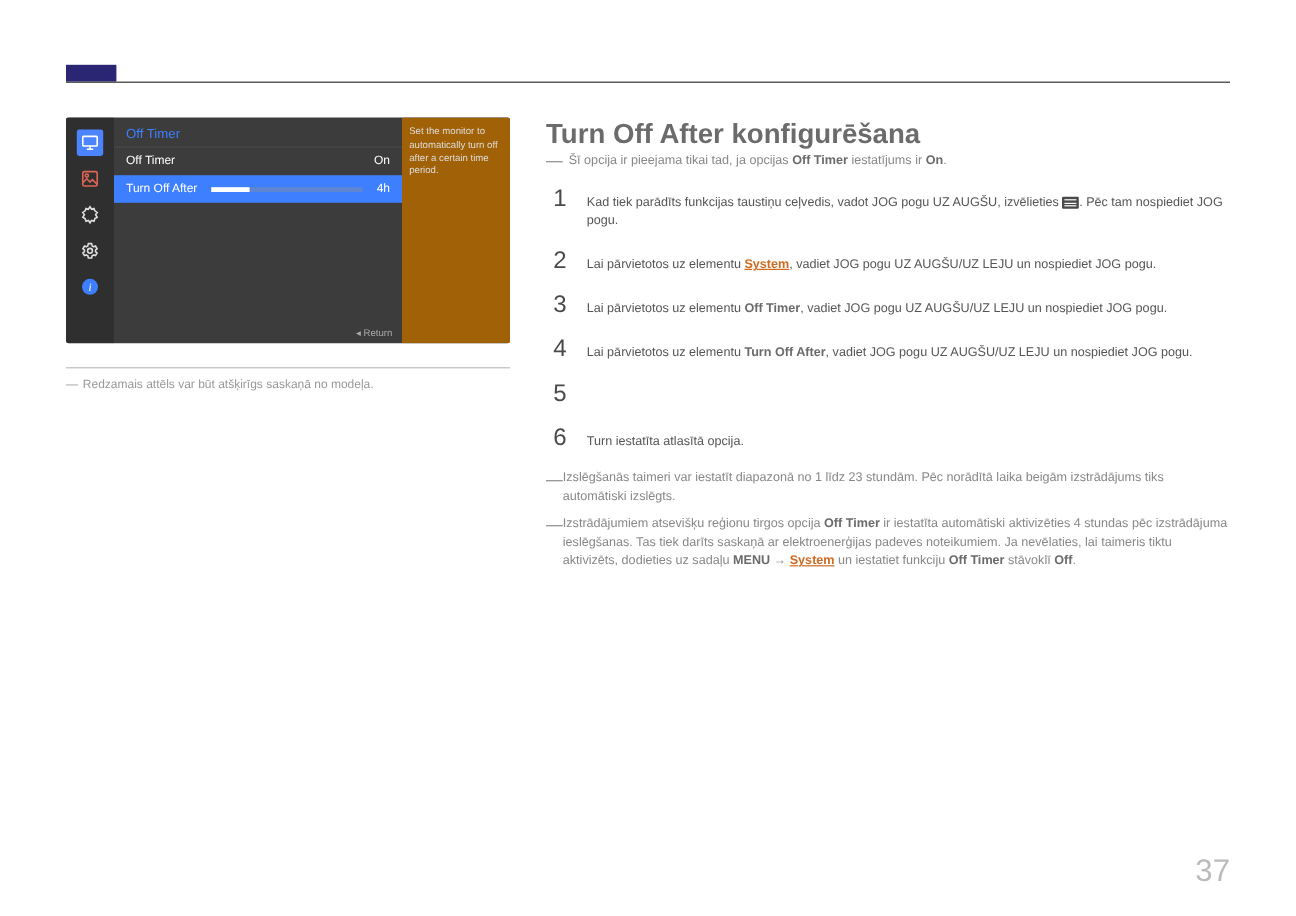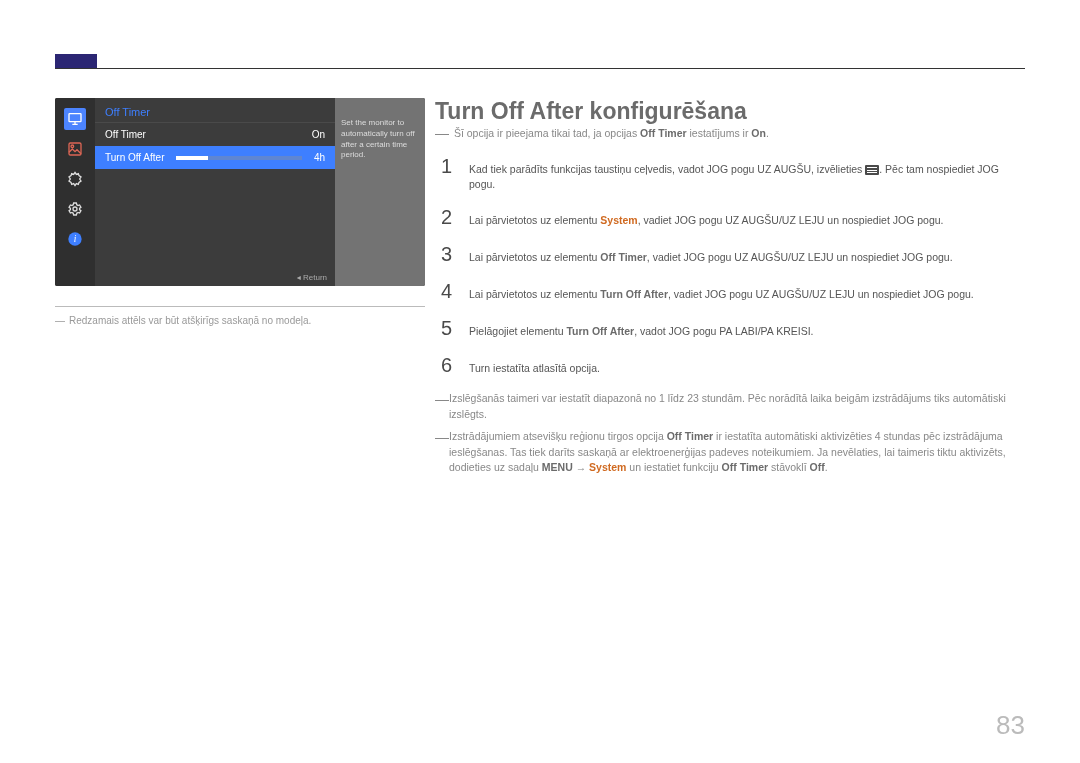--- a/index.html
+++ b/index.html
@@ -73,22 +73,22 @@
   .osd-icon svg { width: 16px; height: 16px; }
   .osd-main {
     flex: 1;
     display: flex;
     flex-direction: column;
     padding: 0;
     position: relative;
   }
   .osd-right {
     width: 90px;
-    background: #737373;
-    padding: 20px 6px;
+    background: #a16207;
+    padding: 7px 6px;
     color: #ddd;
     font-size: 8px;
     line-height: 1.35;
   }
   .osd-title {
     color: #3e7fff;
     font-size: 11px;
     padding: 8px 10px 4px 10px;
     border-bottom: 1px solid #4a4a4a;
   }
@@ -136,36 +136,36 @@
   .left-note {
     margin-top: 8px;
     font-size: 10px;
     color: #999;
   }
   .left-note .dash { margin-right: 4px;}
 
   
   .right-col {
     position: absolute;
-    left: 435px;
+    left: 455px;
     right: 55px;
     top: 98px;
   }
   .heading {
     font-size: 23px;
     font-weight: 600;
     color: #6b6b6b;
   }
   .sub-note {
     font-size: 10.5px;
     color: #888;
   }
   .sub-note .dash { font-size: 14px; vertical-align: -1px; margin-right:2px;}
   .strong { color: #6b6b6b; font-weight: 700; }
-  .orange { color: #d06a21; font-weight: 600; }
+  .orange { color: #d06a21; font-weight: 600; text-decoration: underline; }
   .steps { margin-top: 8px; margin-left: 6px;}
   .step {
     display: flex;
     align-items: baseline;
     gap: 14px;
     margin-top: 14px;
   }
   .step-num {
     font-size: 20px;
     font-weight: 500;
@@ -213,21 +213,21 @@
     left: 0;
     top: -2px;
     font-size: 14px;
   }
 </style>
 </head>
 <body>
 
 <div class="top-accent"></div>
 <div class="top-rule"></div>
-<div class="page-number">83</div>
+<div class="page-number">37</div>
 
 <div class="left-col">
   <div class="osd">
     <div class="osd-icons">
       <div class="osd-icon sel">
         <svg viewBox="0 0 24 24" fill="none" stroke="currentColor" stroke-width="2">
             <rect x="3" y="4" width="18" height="12" rx="1"></rect>
             <line x1="8" y1="20" x2="16" y2="20"></line>
             <line x1="12" y1="16" x2="12" y2="20"></line>
           </svg>
@@ -307,23 +307,20 @@
       </div>
     </div>
     <div class="step">
       <div class="step-num">4</div>
       <div class="step-text">
         <span>Lai pārvietotos uz elementu </span><span class="strong">Turn Off After</span><span>, vadiet JOG pogu UZ AUGŠU/UZ LEJU un nospiediet JOG pogu.</span>
       </div>
     </div>
     <div class="step">
       <div class="step-num">5</div>
-      <div class="step-text">
-        <span>Pielāgojiet elementu </span><span class="strong">Turn Off After</span><span>, vadot JOG pogu PA LABI/PA KREISI.</span>
-      </div>
     </div>
     <div class="step">
       <div class="step-num">6</div>
       <div class="step-text">Turn iestatīta atlasītā opcija.</div>
     </div>
   </div>
 
   <div class="foot-notes">
     <div class="foot-note">
       <span class="dash">―</span>

